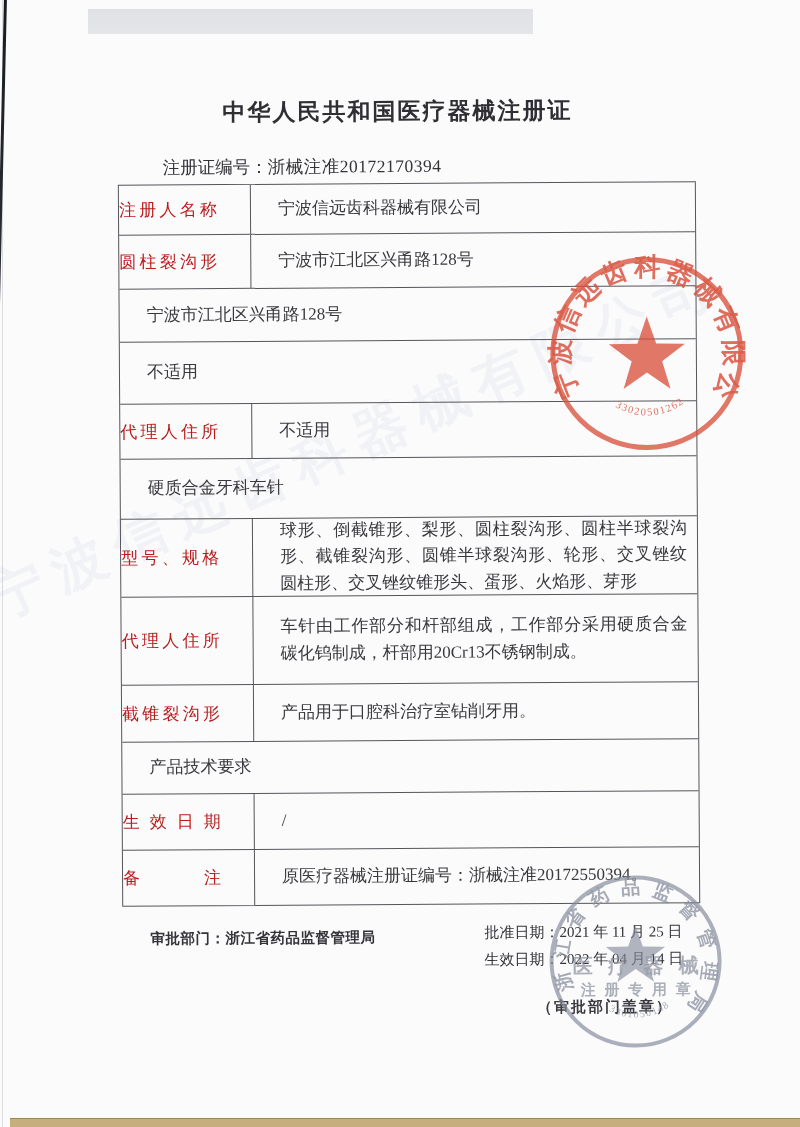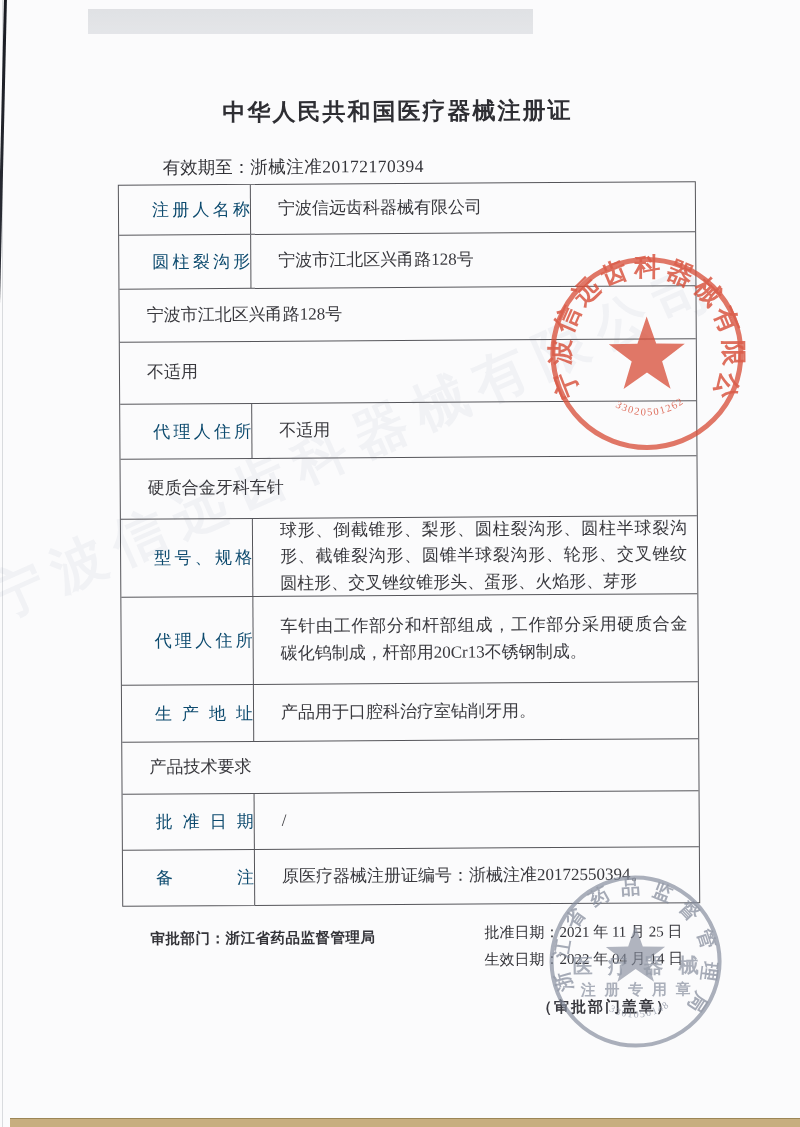--- a/index.html
+++ b/index.html
@@ -41,22 +41,22 @@
   .regline .num{letter-spacing:.5px;}
   
   .cert-table{
     position:absolute;left:120px;top:183px;width:578px;
     border:1px solid #55555a;box-sizing:border-box;
   }
   .row{display:flex;border-bottom:1px solid #55555a;box-sizing:border-box;}
   .row:last-child{border-bottom:none;}
   .lbl{
     width:132px;flex:0 0 132px;border-right:1px solid #55555a;box-sizing:border-box;
-    display:flex;align-items:center;justify-content:flex-end;
-    font-size:17px;color:#0c4a6e;
+    display:flex;align-items:center;justify-content:flex-start;
+    font-size:17px;color:#b91c1c;
   }
   .lbl span{display:inline-block;width:98px;text-align:justify;text-align-last:justify;}
   .val{
     flex:1;display:flex;align-items:center;box-sizing:border-box;
     padding:4px 10px 4px 27px;font-size:17px;line-height:1.55;color:#38383d;
     text-align:justify;
   }
   
   .dept{position:absolute;left:148px;top:928px;font-size:14.5px;font-weight:600;color:#333338;letter-spacing:.5px;}
   .dates{position:absolute;left:482px;top:920px;width:240px;font-size:15px;font-weight:400;color:#333338;}
@@ -76,21 +76,21 @@
   <div class="scan-edge-dark"></div>
   <div class="top-smudge"></div>
   <div class="bottom-band"></div>
   <div class="watermark">宁波信远齿科器械有限公司</div>
 
   <div id="doc">
 
     <div class="title">中华人民共和国医疗器械注册证</div>
 
     <div class="regline">
-      <span>有效期至：</span><span class="num">浙械注准20172170394</span>
+      <span>注册证编号：</span><span class="num">浙械注准20172170394</span>
     </div>
 
     <div class="cert-table">
       <div class="row" style="height:50px">
         <div class="lbl">
             <span>注册人名称</span>
           </div>
         <div class="val">宁波信远齿科器械有限公司</div>
       </div>
       <div class="row" style="height:54px">
@@ -121,30 +121,30 @@
         <div class="val">球形、倒截锥形、梨形、圆柱裂沟形、圆柱半球裂沟形、截锥裂沟形、圆锥半球裂沟形、轮形、交叉锉纹圆柱形、交叉锉纹锥形头、蛋形、火焰形、芽形</div>
       </div>
       <div class="row" style="height:88px">
         <div class="lbl">
             <span>代理人住所</span>
           </div>
         <div class="val">车针由工作部分和杆部组成，工作部分采用硬质合金碳化钨制成，杆部用20Cr13不锈钢制成。</div>
       </div>
       <div class="row" style="height:57px">
         <div class="lbl">
-            <span>生产地址</span>
+            <span>截锥裂沟形</span>
           </div>
         <div class="val">产品用于口腔科治疗室钻削牙用。</div>
       </div>
       <div class="row" style="height:52px">
         <div class="val">产品技术要求</div>
       </div>
       <div class="row" style="height:56px">
         <div class="lbl">
-            <span>批准日期</span>
+            <span>生效日期</span>
           </div>
         <div class="val">/</div>
       </div>
       <div class="row" style="height:55px">
         <div class="lbl">
             <span>备注</span>
           </div>
         <div class="val">原医疗器械注册证编号：浙械注准20172550394。</div>
       </div>
     </div>

